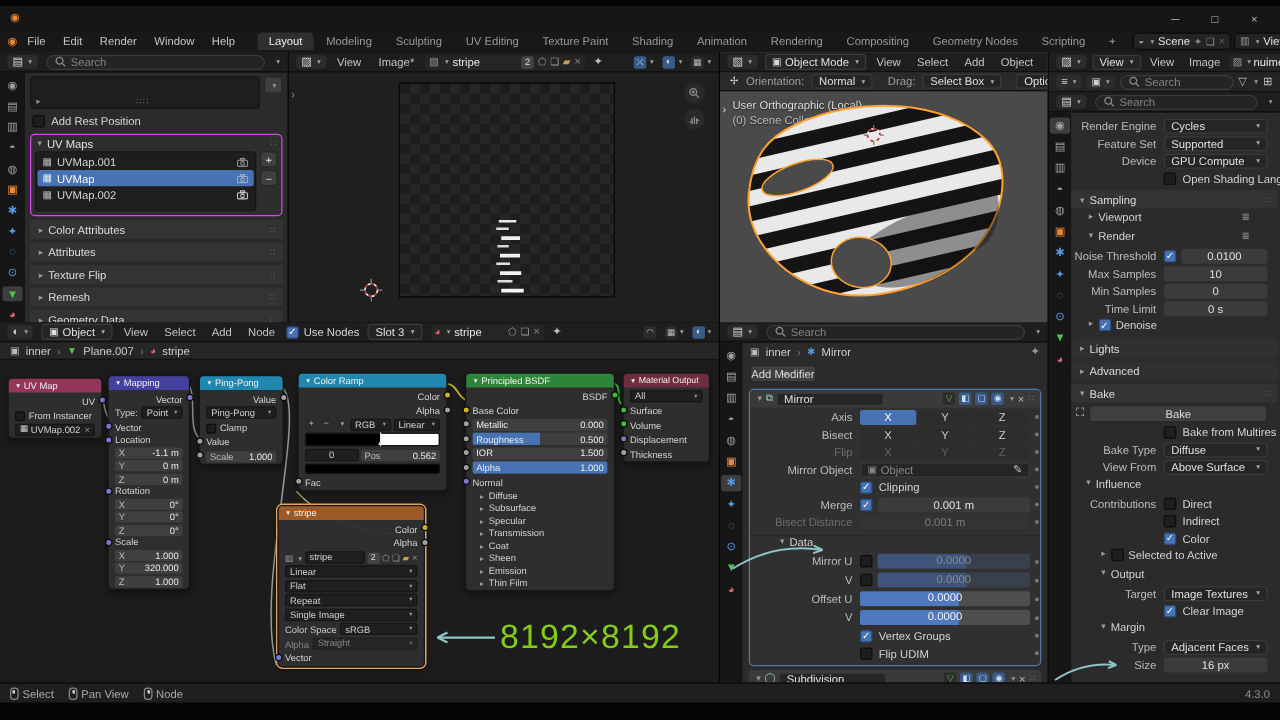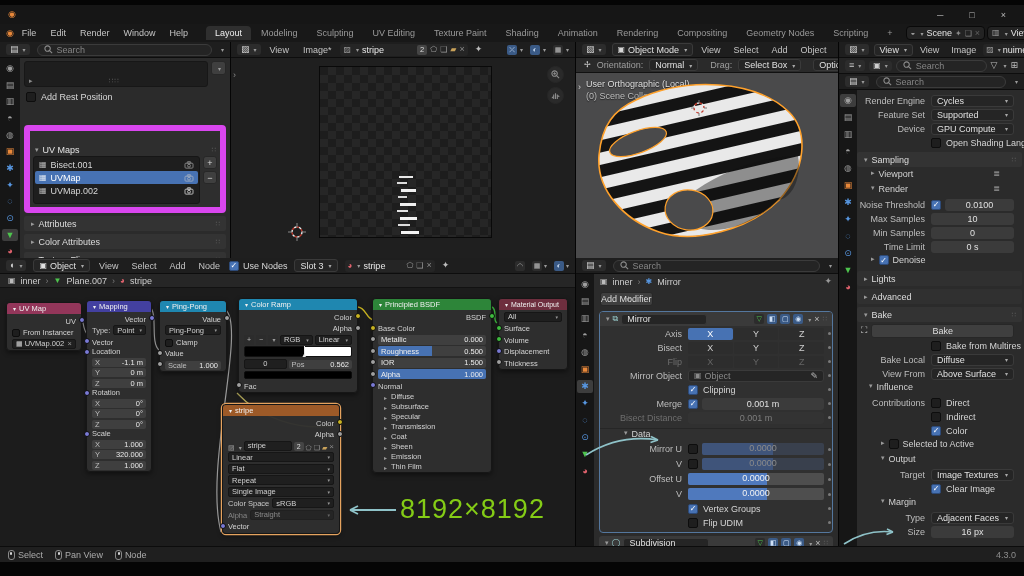--- a/index.html
+++ b/index.html
@@ -201,32 +201,32 @@
         <span class="grip3" style="position:absolute;left:46%;bottom:1px">∷∷</span>
       </div>
       <span class="btn" style="width:15px;height:14px">
           <span class="car">▾</span>
         </span>
     </div>
     <div class="row" style="height:14px;gap:5px;margin-top:3px;padding-left:2px">
       <span class="cb">✓</span>
       <span style="color:#d8d8d8">Add Rest Position</span>
     </div>
-    <div style="border:6px solid #d946ef;border-radius:4px;margin-top:21px;padding:12px 3px 3px 3px;background:#2e2e2e">
+    <div style="border:1px solid #d946ef;border-radius:4px;margin-top:3px;padding:0 3px 3px 3px;background:#2e2e2e">
       <div class="row" style="height:13px;gap:4px">
         <span class="car" style="font-size:7px">▾</span>
         <span style="color:#e4e4e4">UV Maps</span>
         <span class="grip3" style="margin-left:auto">∷</span>
       </div>
       <div class="row" style="align-items:flex-start;gap:3px">
         <div style="flex:1;background:#1e1e1e;border:1px solid #161616;border-radius:3px;padding:1px 1px 6px 1px;position:relative">
 
             <div class="uvrow">
               <span class="glyph" style="font-size:8px;opacity:.85">▦</span>
-              <span>Bisect.001</span>
+              <span>UVMap.001</span>
               <svg class="cami cam" viewBox="0 0 11 9">
                 <rect x="1" y="2.5" width="9" height="5.5" rx="1"></rect>
                 <circle cx="5.5" cy="5.3" r="1.6"></circle>
                 <rect x="3.6" y="0.8" width="3.8" height="1.6" rx="0.4"></rect>
               </svg>
             </div>
 
             <div class="uvrow sel">
               <span class="glyph" style="font-size:8px;opacity:.85">▦</span>
               <span>UVMap</span>
@@ -250,27 +250,27 @@
         <div style="display:flex;flex-direction:column;gap:2px">
           <span class="btn" style="width:14px;height:13px">+</span>
           <span class="btn" style="width:14px;height:13px">−</span>
         </div>
       </div>
     </div>
     <div>
 
         <div class="phead">
           <span class="car" style="font-size:7px">▸</span>
-          <span>Attributes</span>
+          <span>Color Attributes</span>
           <span class="grip">∷</span>
         </div>
 
         <div class="phead">
           <span class="car" style="font-size:7px">▸</span>
-          <span>Color Attributes</span>
+          <span>Attributes</span>
           <span class="grip">∷</span>
         </div>
 
         <div class="phead">
           <span class="car" style="font-size:7px">▸</span>
           <span>Texture Flip</span>
           <span class="grip">∷</span>
         </div>
 
         <div class="phead">
@@ -610,21 +610,21 @@
       <span class="btn" style="flex:1;height:14px">
           <span>Bake</span>
         </span>
     </div>
     <div class="prow">
       <span class="plabel"></span>
       <span class="cb">✓</span>
       <span style="margin-left:5px;color:#d5d5d5">Bake from Multires</span>
     </div>
     <div class="prow">
-      <span class="plabel">Bake Local</span>
+      <span class="plabel">Bake Type</span>
       <span class="fld dd dark">
           <span>Diffuse</span>
         </span>
     </div>
     <div class="prow">
       <span class="plabel">View From</span>
       <span class="fld dd dark">
           <span>Above Surface</span>
         </span>
     </div>

